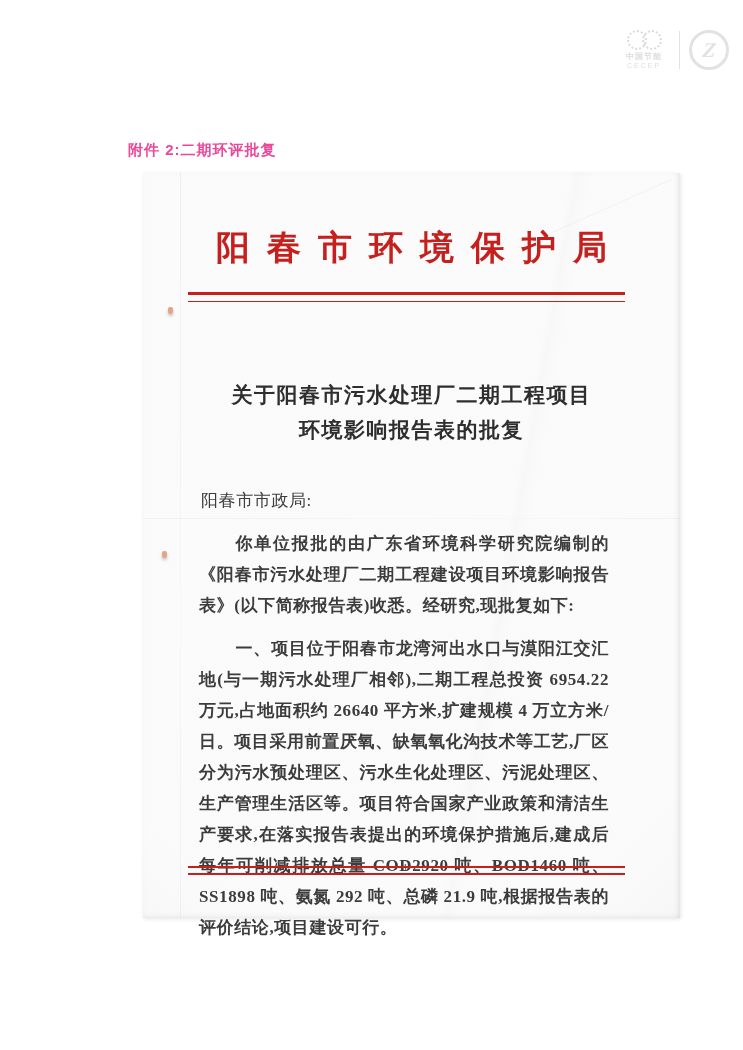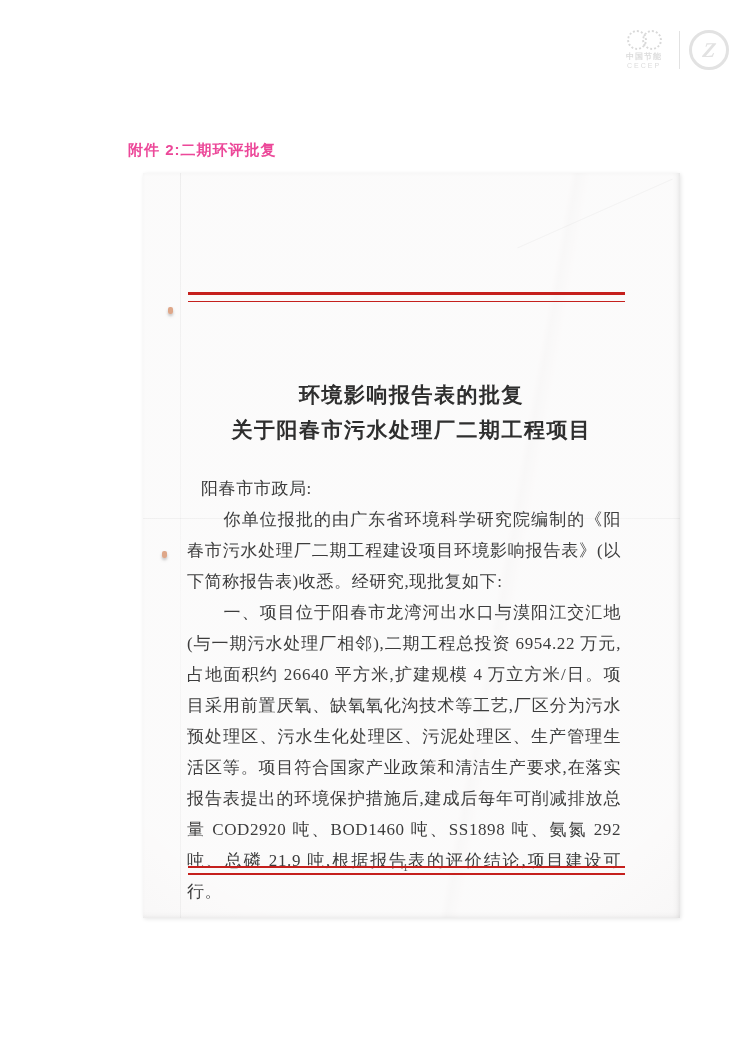--- a/index.html
+++ b/index.html
@@ -53,23 +53,23 @@
   .agency{position:absolute;top:52px;left:0;width:100%;text-align:center;
     font-size:34px;font-weight:900;color:#c5201d;letter-spacing:17px;text-indent:17px;}
   .rule-double{position:absolute;top:119px;left:45px;width:437px;height:6px;
     border-top:3px solid #c5201d;border-bottom:1px solid #c5201d;}
   .doc-number{position:absolute;top:151px;right:68px;font-size:16px;color:#3a3a3a;letter-spacing:1px;}
   .doc-title{position:absolute;top:205px;left:0;width:100%;text-align:center;
     font-size:21px;font-weight:bold;color:#2e2e2e;line-height:35px;letter-spacing:1.5px;}
 
   .body-text{position:absolute;top:300px;left:44px;width:434px;font-size:17px;line-height:31px;
     color:#3c3c3c;text-align:justify;letter-spacing:0.6px;}
-  .body-text p{margin:0;}
+  .body-text p{margin:12px;}
   .salutation{margin-left:14px !important;}
-  .para{text-indent:2.15em;}
+  .para{text-indent:2.15em;font-weight:bold;}
 
   .footer-rule{position:absolute;top:693px;left:45px;width:437px;height:5px;
     border-top:2px solid #c5201d;border-bottom:2px solid #c5201d;}
   .page-num{position:absolute;top:689px;left:260px;font-size:10px;color:#4a4a4a;}
 </style>
 </head>
 <body>
 
 <div class="page">
 
@@ -90,26 +90,27 @@
 
   <div class="attachment-label">附件 2:二期环评批复</div>
 
   <div class="scan">
     <div class="crease-v"></div>
     <div class="crease-h"></div>
     <div class="crease-d"></div>
     <div class="staple s1"></div>
     <div class="staple s2"></div>
 
+    <div class="agency">阳春市环境保护局</div>
     <div class="rule-double"></div>
 
 
     <div class="doc-title">
+      <div>关于阳春市污水处理厂二期工程项目</div>
       <div>环境影响报告表的批复</div>
-      <div>关于阳春市污水处理厂二期工程项目</div>
     </div>
 
     <div class="body-text">
       <p class="salutation">阳春市市政局:</p>
       <p class="para">你单位报批的由广东省环境科学研究院编制的《阳春市污水处理厂二期工程建设项目环境影响报告表》(以下简称报告表)收悉。经研究,现批复如下:</p>
       <p class="para">一、项目位于阳春市龙湾河出水口与漠阳江交汇地(与一期污水处理厂相邻),二期工程总投资 6954.22 万元,占地面积约 26640 平方米,扩建规模 4 万立方米/日。项目采用前置厌氧、缺氧氧化沟技术等工艺,厂区分为污水预处理区、污水生化处理区、污泥处理区、生产管理生活区等。项目符合国家产业政策和清洁生产要求,在落实报告表提出的环境保护措施后,建成后每年可削减排放总量 COD2920 吨、BOD1460 吨、SS1898 吨、氨氮 292 吨、总磷 21.9 吨,根据报告表的评价结论,项目建设可行。</p>
     </div>
 
     <span class="page-num">1</span>
     <div class="footer-rule"></div>

